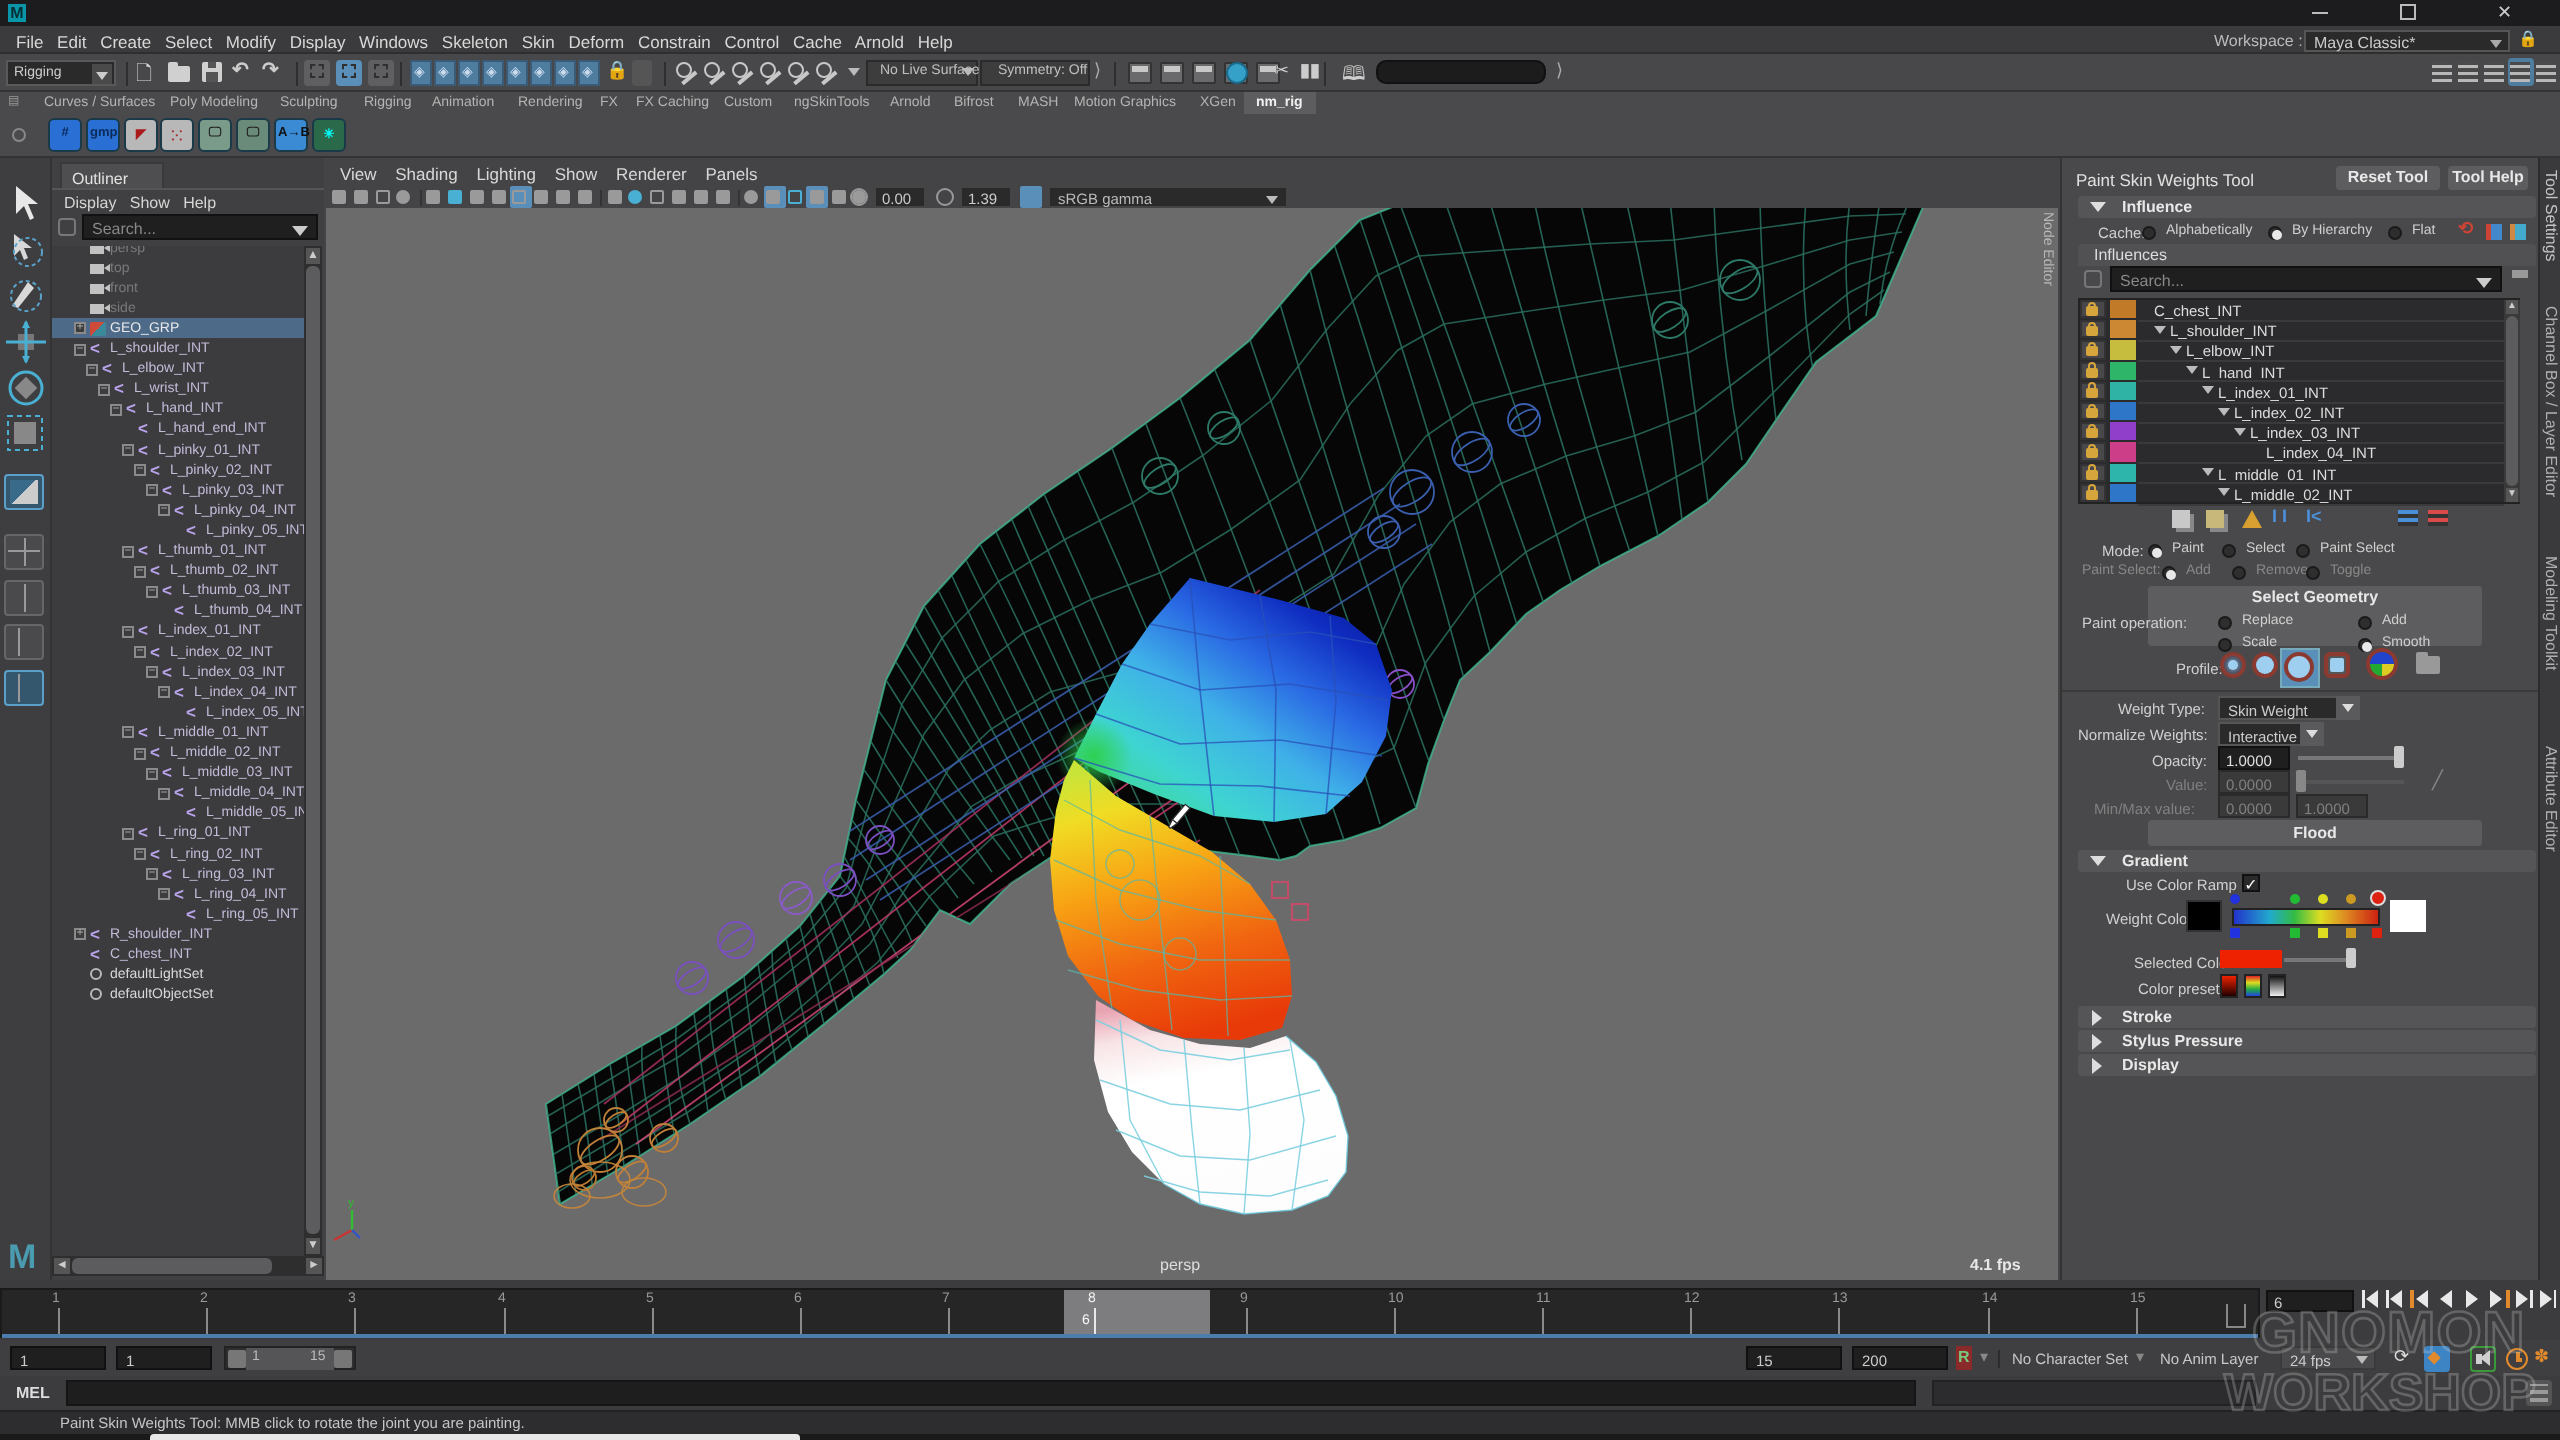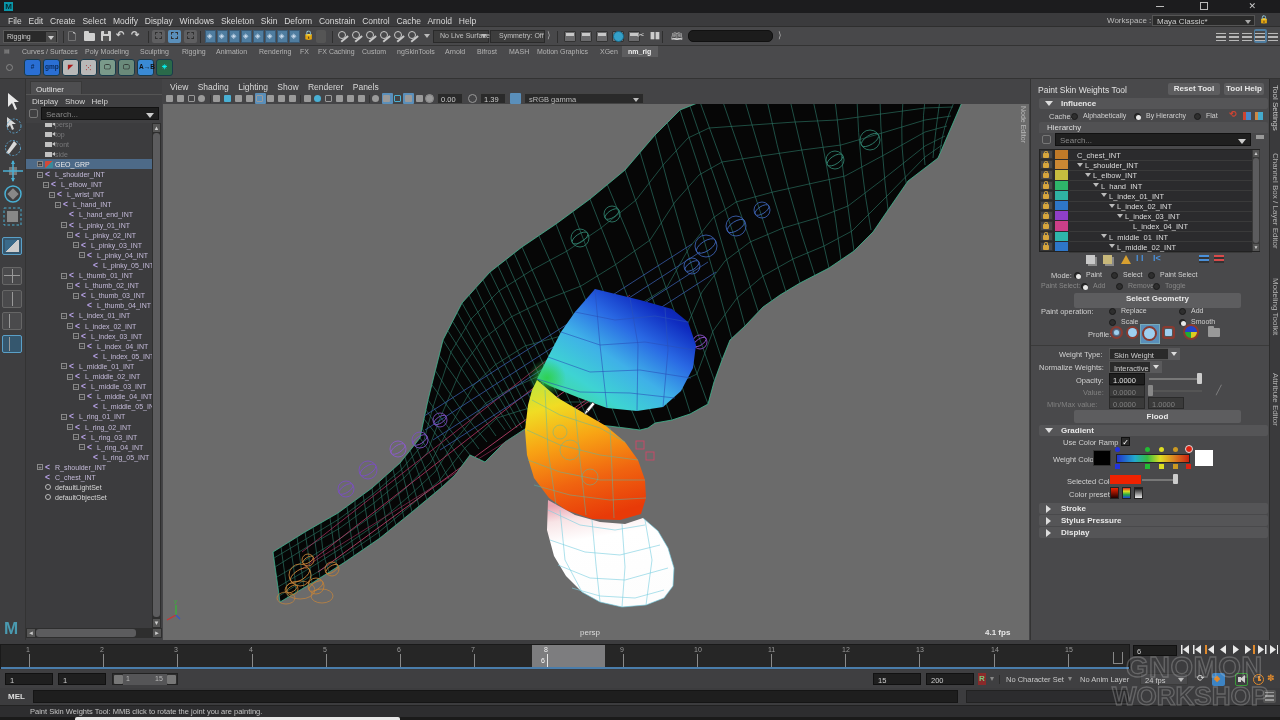--- a/index.html
+++ b/index.html
@@ -622,21 +622,21 @@
       <span class="abs txt" style="left:52px;top:33px;font-size:7px;color:#d0d0d0;">Alphabetically</span>
 <span class="abs" style="left:103px;top:34px;width:7px;height:7px;border-radius:50%;background:#2e2e2e;border:1px solid #1a1a1a;"></span>
       <span class="abs" style="left:105px;top:36px;width:5px;height:5px;border-radius:50%;background:#e8e8e8;"></span>
       <span class="abs txt" style="left:115px;top:33px;font-size:7px;color:#d0d0d0;">By Hierarchy</span>
 <span class="abs" style="left:163px;top:34px;width:7px;height:7px;border-radius:50%;background:#2e2e2e;border:1px solid #1a1a1a;"></span>
       <span class="abs txt" style="left:175px;top:33px;font-size:7px;color:#d0d0d0;">Flat</span>
 <span class="abs txt" style="left:198px;top:30px;font-size:9px;color:#cc4433;font-weight:bold;">⟲</span>
       <span class="abs" style="left:212px;top:33px;width:8px;height:8px;background:linear-gradient(90deg,#cc4433 33%,#4488cc 33%);"></span>
       <span class="abs" style="left:224px;top:33px;width:8px;height:8px;background:linear-gradient(90deg,#cc8844 33%,#44aacc 33%);"></span>
 <div class="abs" style="left:8px;top:43px;width:229px;height:11px;background:#515153;border-radius:2px 2px 0 0;">
-        <span class="abs txt" style="left:8px;top:1px;font-size:8px;color:#ddd;">Hierarchy</span>
+        <span class="abs txt" style="left:8px;top:1px;font-size:8px;color:#ddd;">Influences</span>
       </div>
 <div class="abs" style="left:11px;top:56px;width:9px;height:9px;border:1px solid #777;border-radius:2px;"></div>
 <div class="abs" style="left:24px;top:54px;width:196px;height:13px;background:#1f1f1f;border:1px solid #111;">
         <span class="abs txt" style="left:4px;top:2px;font-size:8px;color:#888;">Search...</span>
         <span class="abs" style="right:4px;top:5px;width:0;height:0;border-left:4px solid transparent;border-right:4px solid transparent;border-top:5px solid #ccc;"></span>
       </div>
 <div class="abs" style="left:225px;top:56px;width:8px;height:4px;background:#999;"></div>
 <div class="abs" style="left:8px;top:70px;width:221px;height:103px;background:#2b2b2d;border:1px solid #222;"></div>
 <div class="abs" style="left:9px;top:71.0px;width:13px;height:9.2px;background:#48484a;border:1px solid #333;"></div>
 <span class="abs" style="left:12px;top:74.0px;width:6px;height:5px;background:#d6a53c;border-radius:1px;"></span>
@@ -727,21 +727,21 @@
 <span class="abs" style="left:117px;top:193px;width:7px;height:7px;border-radius:50%;background:#2e2e2e;border:1px solid #1a1a1a;"></span>
       <span class="abs txt" style="left:129px;top:192px;font-size:7px;color:#d0d0d0;">Paint Select</span>
 <span class="abs txt" style="left:10px;top:203px;font-size:7px;color:#888;">Paint Select:</span>
 <span class="abs" style="left:50px;top:204px;width:7px;height:7px;border-radius:50%;background:#2e2e2e;border:1px solid #1a1a1a;"></span>
       <span class="abs" style="left:52px;top:206px;width:5px;height:5px;border-radius:50%;background:#e8e8e8;"></span>
       <span class="abs txt" style="left:62px;top:203px;font-size:7px;color:#888;">Add</span>
 <span class="abs" style="left:85px;top:204px;width:7px;height:7px;border-radius:50%;background:#2e2e2e;border:1px solid #1a1a1a;"></span>
       <span class="abs txt" style="left:97px;top:203px;font-size:7px;color:#888;">Remove</span>
 <span class="abs" style="left:122px;top:204px;width:7px;height:7px;border-radius:50%;background:#2e2e2e;border:1px solid #1a1a1a;"></span>
       <span class="abs txt" style="left:134px;top:203px;font-size:7px;color:#888;">Toggle</span>
-<div class="abs" style="left:43px;top:214px;width:167px;height:15px;background:#5d5d5f;border-radius:2px;text-align:center;font-size:8px;line-height:12px;"><span style="color:#e8e8e8;font-weight:bold;">Select Geometry</span></div>
+<div class="abs" style="left:43px;top:214px;width:167px;height:30px;background:#5d5d5f;border-radius:2px;text-align:center;font-size:8px;line-height:12px;"><span style="color:#e8e8e8;font-weight:bold;">Select Geometry</span></div>
 <span class="abs txt" style="left:10px;top:228px;font-size:7.5px;color:#d0d0d0;">Paint operation:</span>
 <span class="abs" style="left:78px;top:229px;width:7px;height:7px;border-radius:50%;background:#2e2e2e;border:1px solid #1a1a1a;"></span>
       <span class="abs txt" style="left:90px;top:228px;font-size:7px;color:#d0d0d0;">Replace</span>
 <span class="abs" style="left:148px;top:229px;width:7px;height:7px;border-radius:50%;background:#2e2e2e;border:1px solid #1a1a1a;"></span>
       <span class="abs txt" style="left:160px;top:228px;font-size:7px;color:#d0d0d0;">Add</span>
 <span class="abs" style="left:78px;top:240px;width:7px;height:7px;border-radius:50%;background:#2e2e2e;border:1px solid #1a1a1a;"></span>
       <span class="abs txt" style="left:90px;top:239px;font-size:7px;color:#d0d0d0;">Scale</span>
 <span class="abs" style="left:148px;top:240px;width:7px;height:7px;border-radius:50%;background:#2e2e2e;border:1px solid #1a1a1a;"></span>
       <span class="abs" style="left:150px;top:242px;width:5px;height:5px;border-radius:50%;background:#e8e8e8;"></span>
       <span class="abs txt" style="left:160px;top:239px;font-size:7px;color:#d0d0d0;">Smooth</span>

